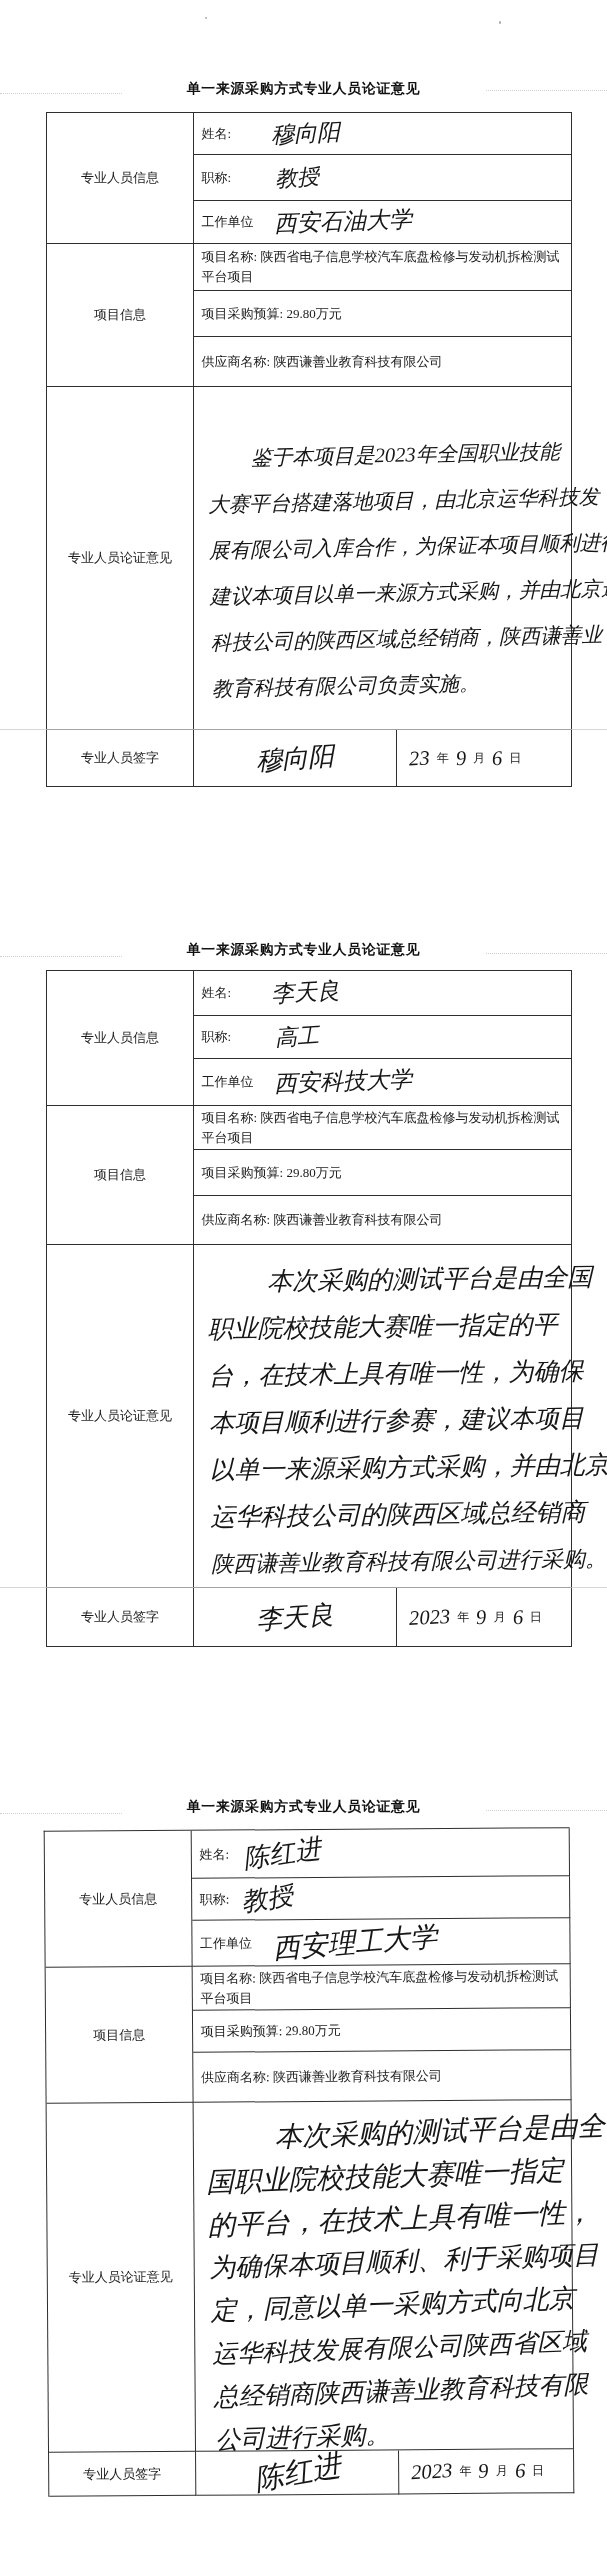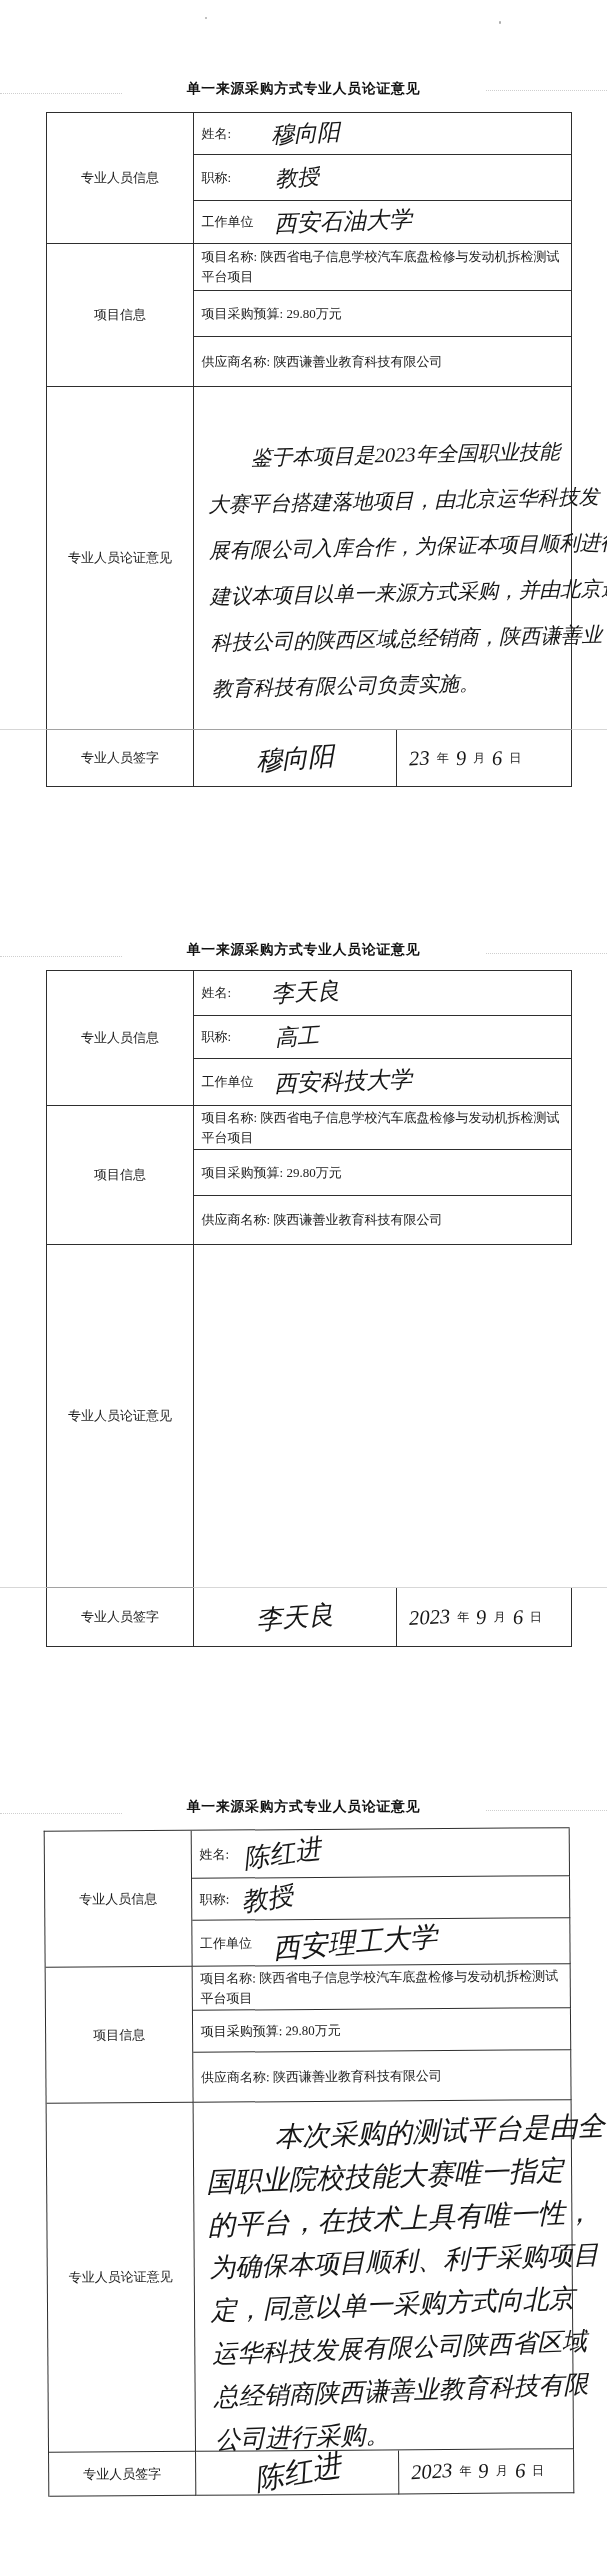--- a/index.html
+++ b/index.html
@@ -123,20 +123,31 @@
     </div>
     <div class="cell val" style="grid-row:3;">
       <span class="plabel">工作单位</span>
       <span class="hw hw-unit">西安科技大学</span>
     </div>
     <div class="cell lab" style="grid-column:1;grid-row:4/7;">项目信息</div>
     <div class="cell val" style="grid-row:4;">项目名称: 陕西省电子信息学校汽车底盘检修与发动机拆检测试平台项目</div>
     <div class="cell val" style="grid-row:5;">项目采购预算: 29.80万元</div>
     <div class="cell val" style="grid-row:6;">供应商名称: 陕西谦善业教育科技有限公司</div>
     <div class="cell lab" style="grid-column:1;grid-row:7;">专业人员论证意见</div>
+    <div class="cell op" style="grid-row:7;">
+      <div style="transform:rotate(-0.8deg);padding-top:6.1px;">
+        <div class="op-line" style="font-size:25px;line-height:47px;padding-left:60px;">本次采购的测试平台是由全国</div>
+        <div class="op-line" style="font-size:25px;line-height:47px;">职业院校技能大赛唯一指定的平</div>
+        <div class="op-line" style="font-size:25px;line-height:47px;">台，在技术上具有唯一性，为确保</div>
+        <div class="op-line" style="font-size:25px;line-height:47px;">本项目顺利进行参赛，建议本项目</div>
+        <div class="op-line" style="font-size:25px;line-height:47px;">以单一来源采购方式采购，并由北京</div>
+        <div class="op-line" style="font-size:25px;line-height:47px;">运华科技公司的陕西区域总经销商</div>
+        <div class="op-line" style="font-size:22px;line-height:47px;">陕西谦善业教育科技有限公司进行采购。</div>
+      </div>
+    </div>
     <div class="cell lab" style="grid-column:1;grid-row:8;">专业人员签字</div>
     <div class="cell sigcell" style="grid-row:8;">
       <span class="hw hw-sign">李天良</span>
     </div>
     <div class="cell datecell" style="grid-row:8;">
       <span class="date-num">2023</span>
       <span class="date-unit">年</span>
       <span class="date-num">9</span>
       <span class="date-unit">月</span>
       <span class="date-num">6</span>

